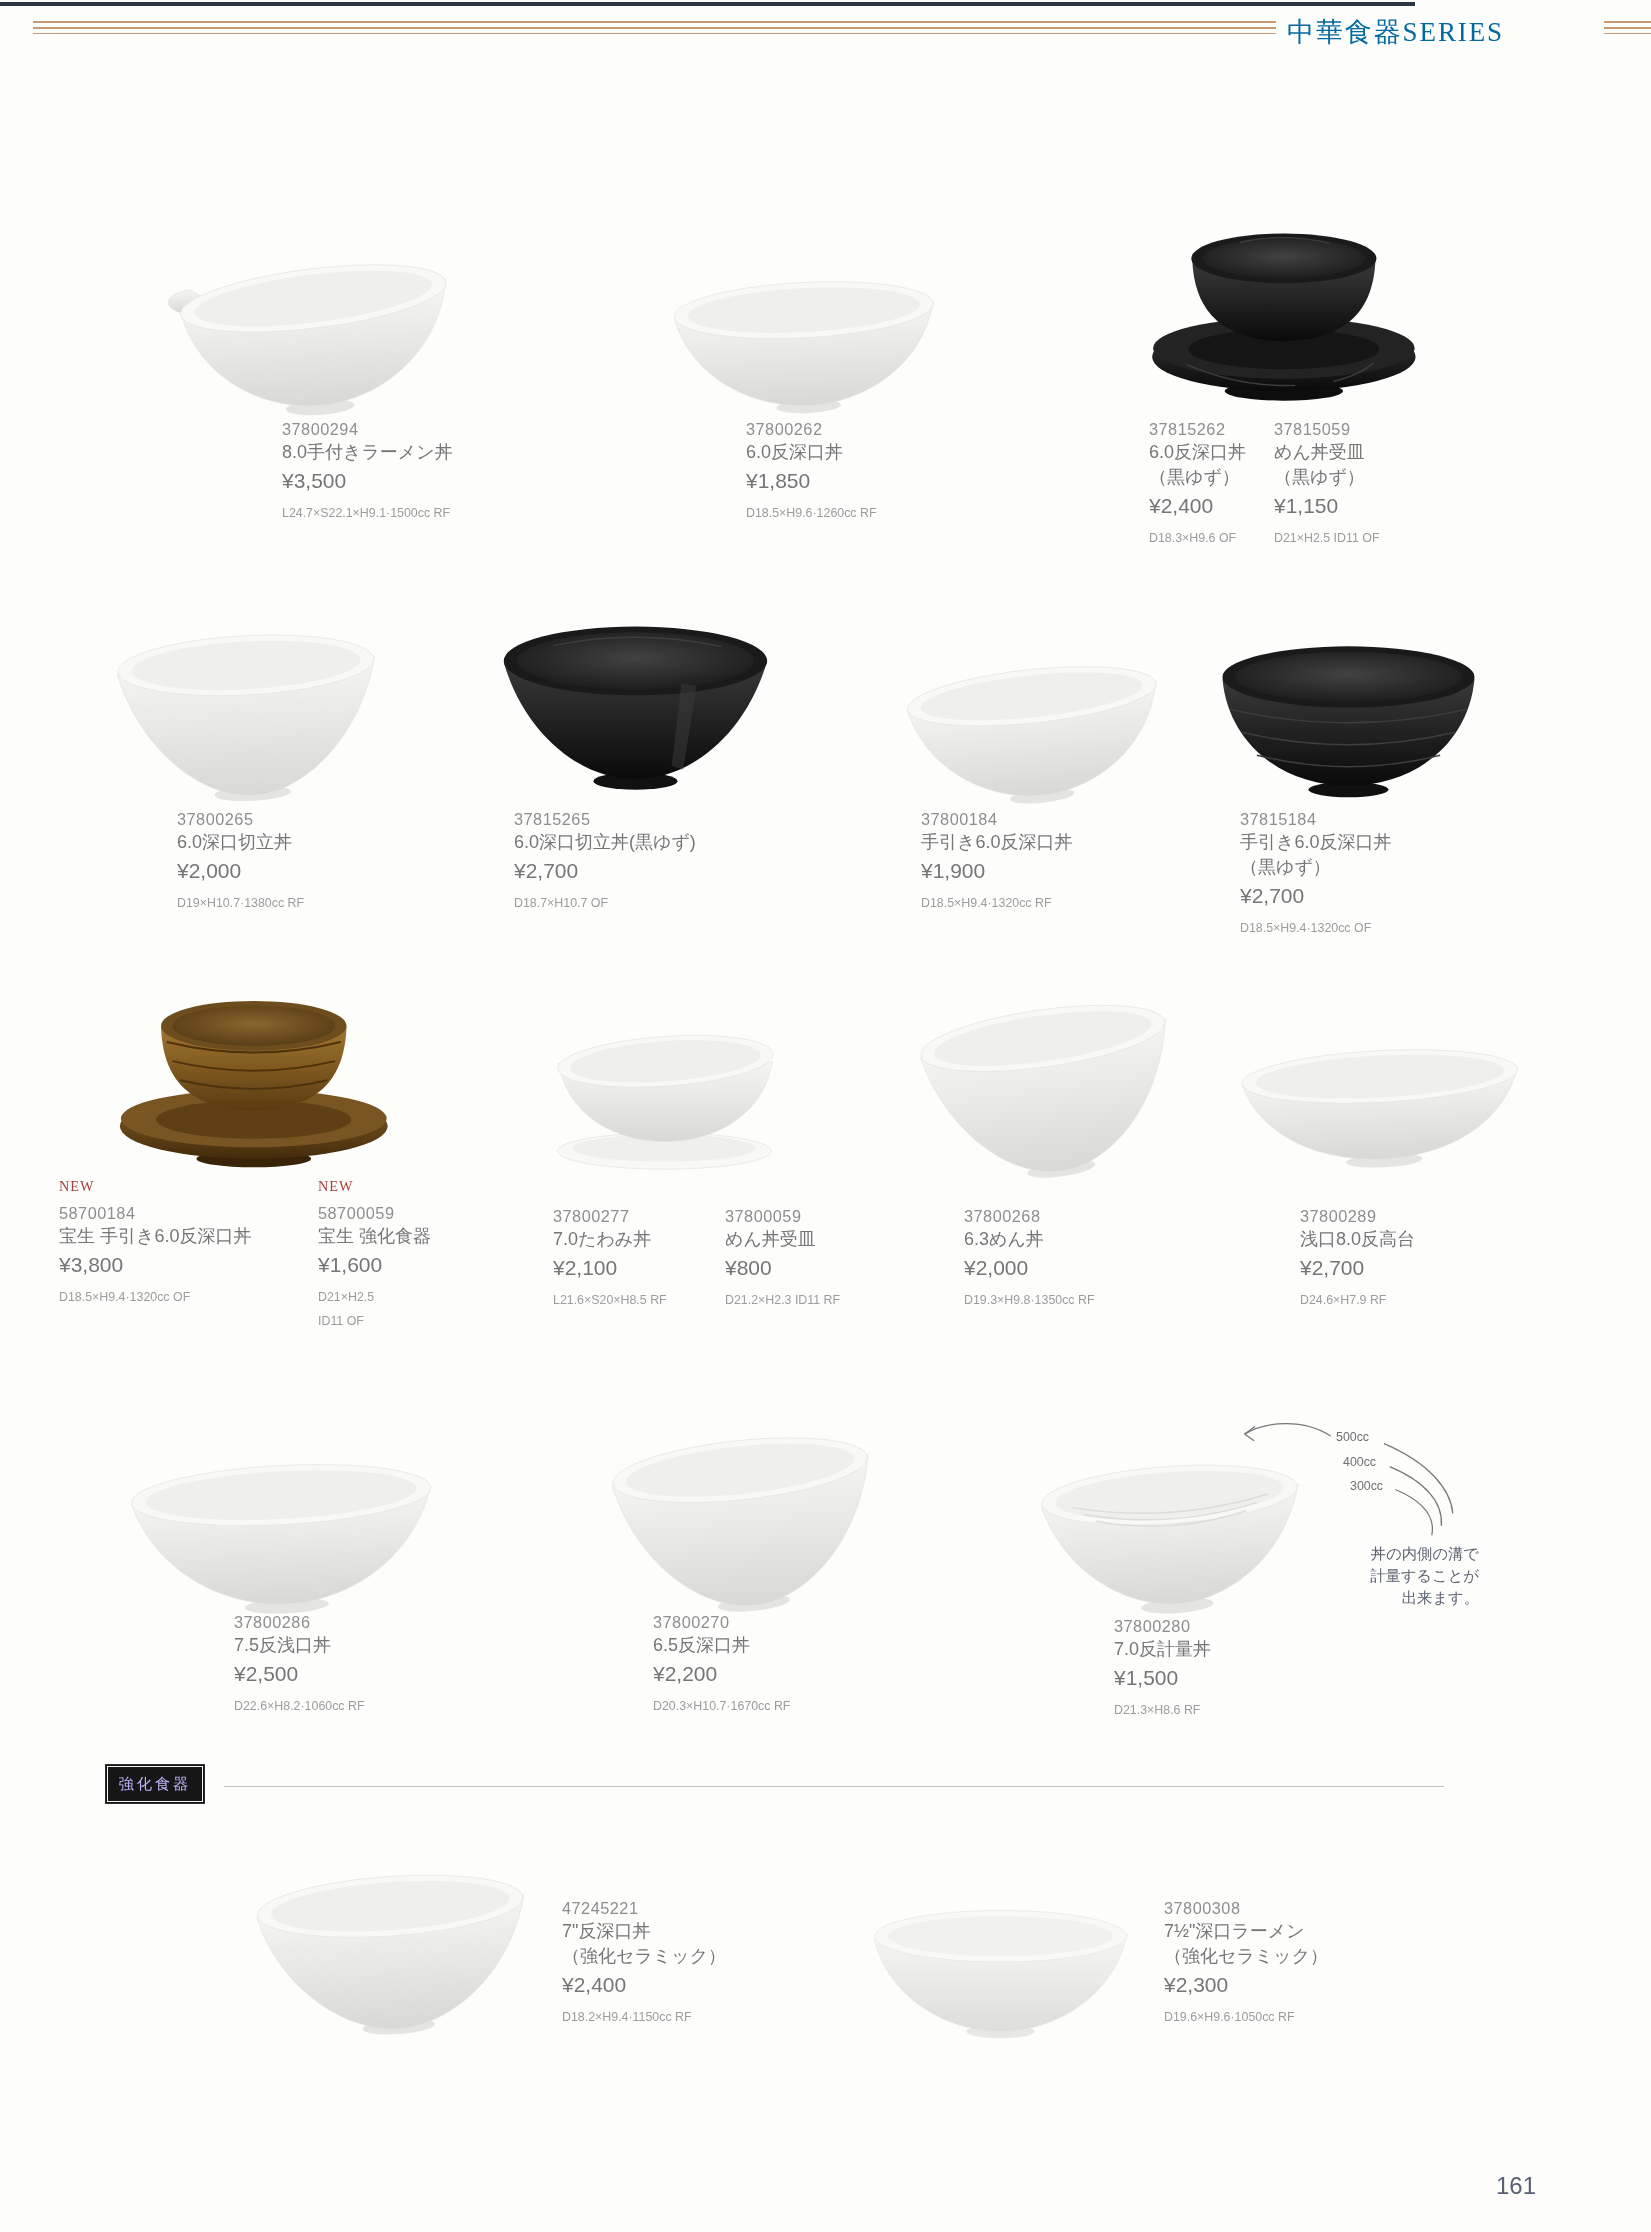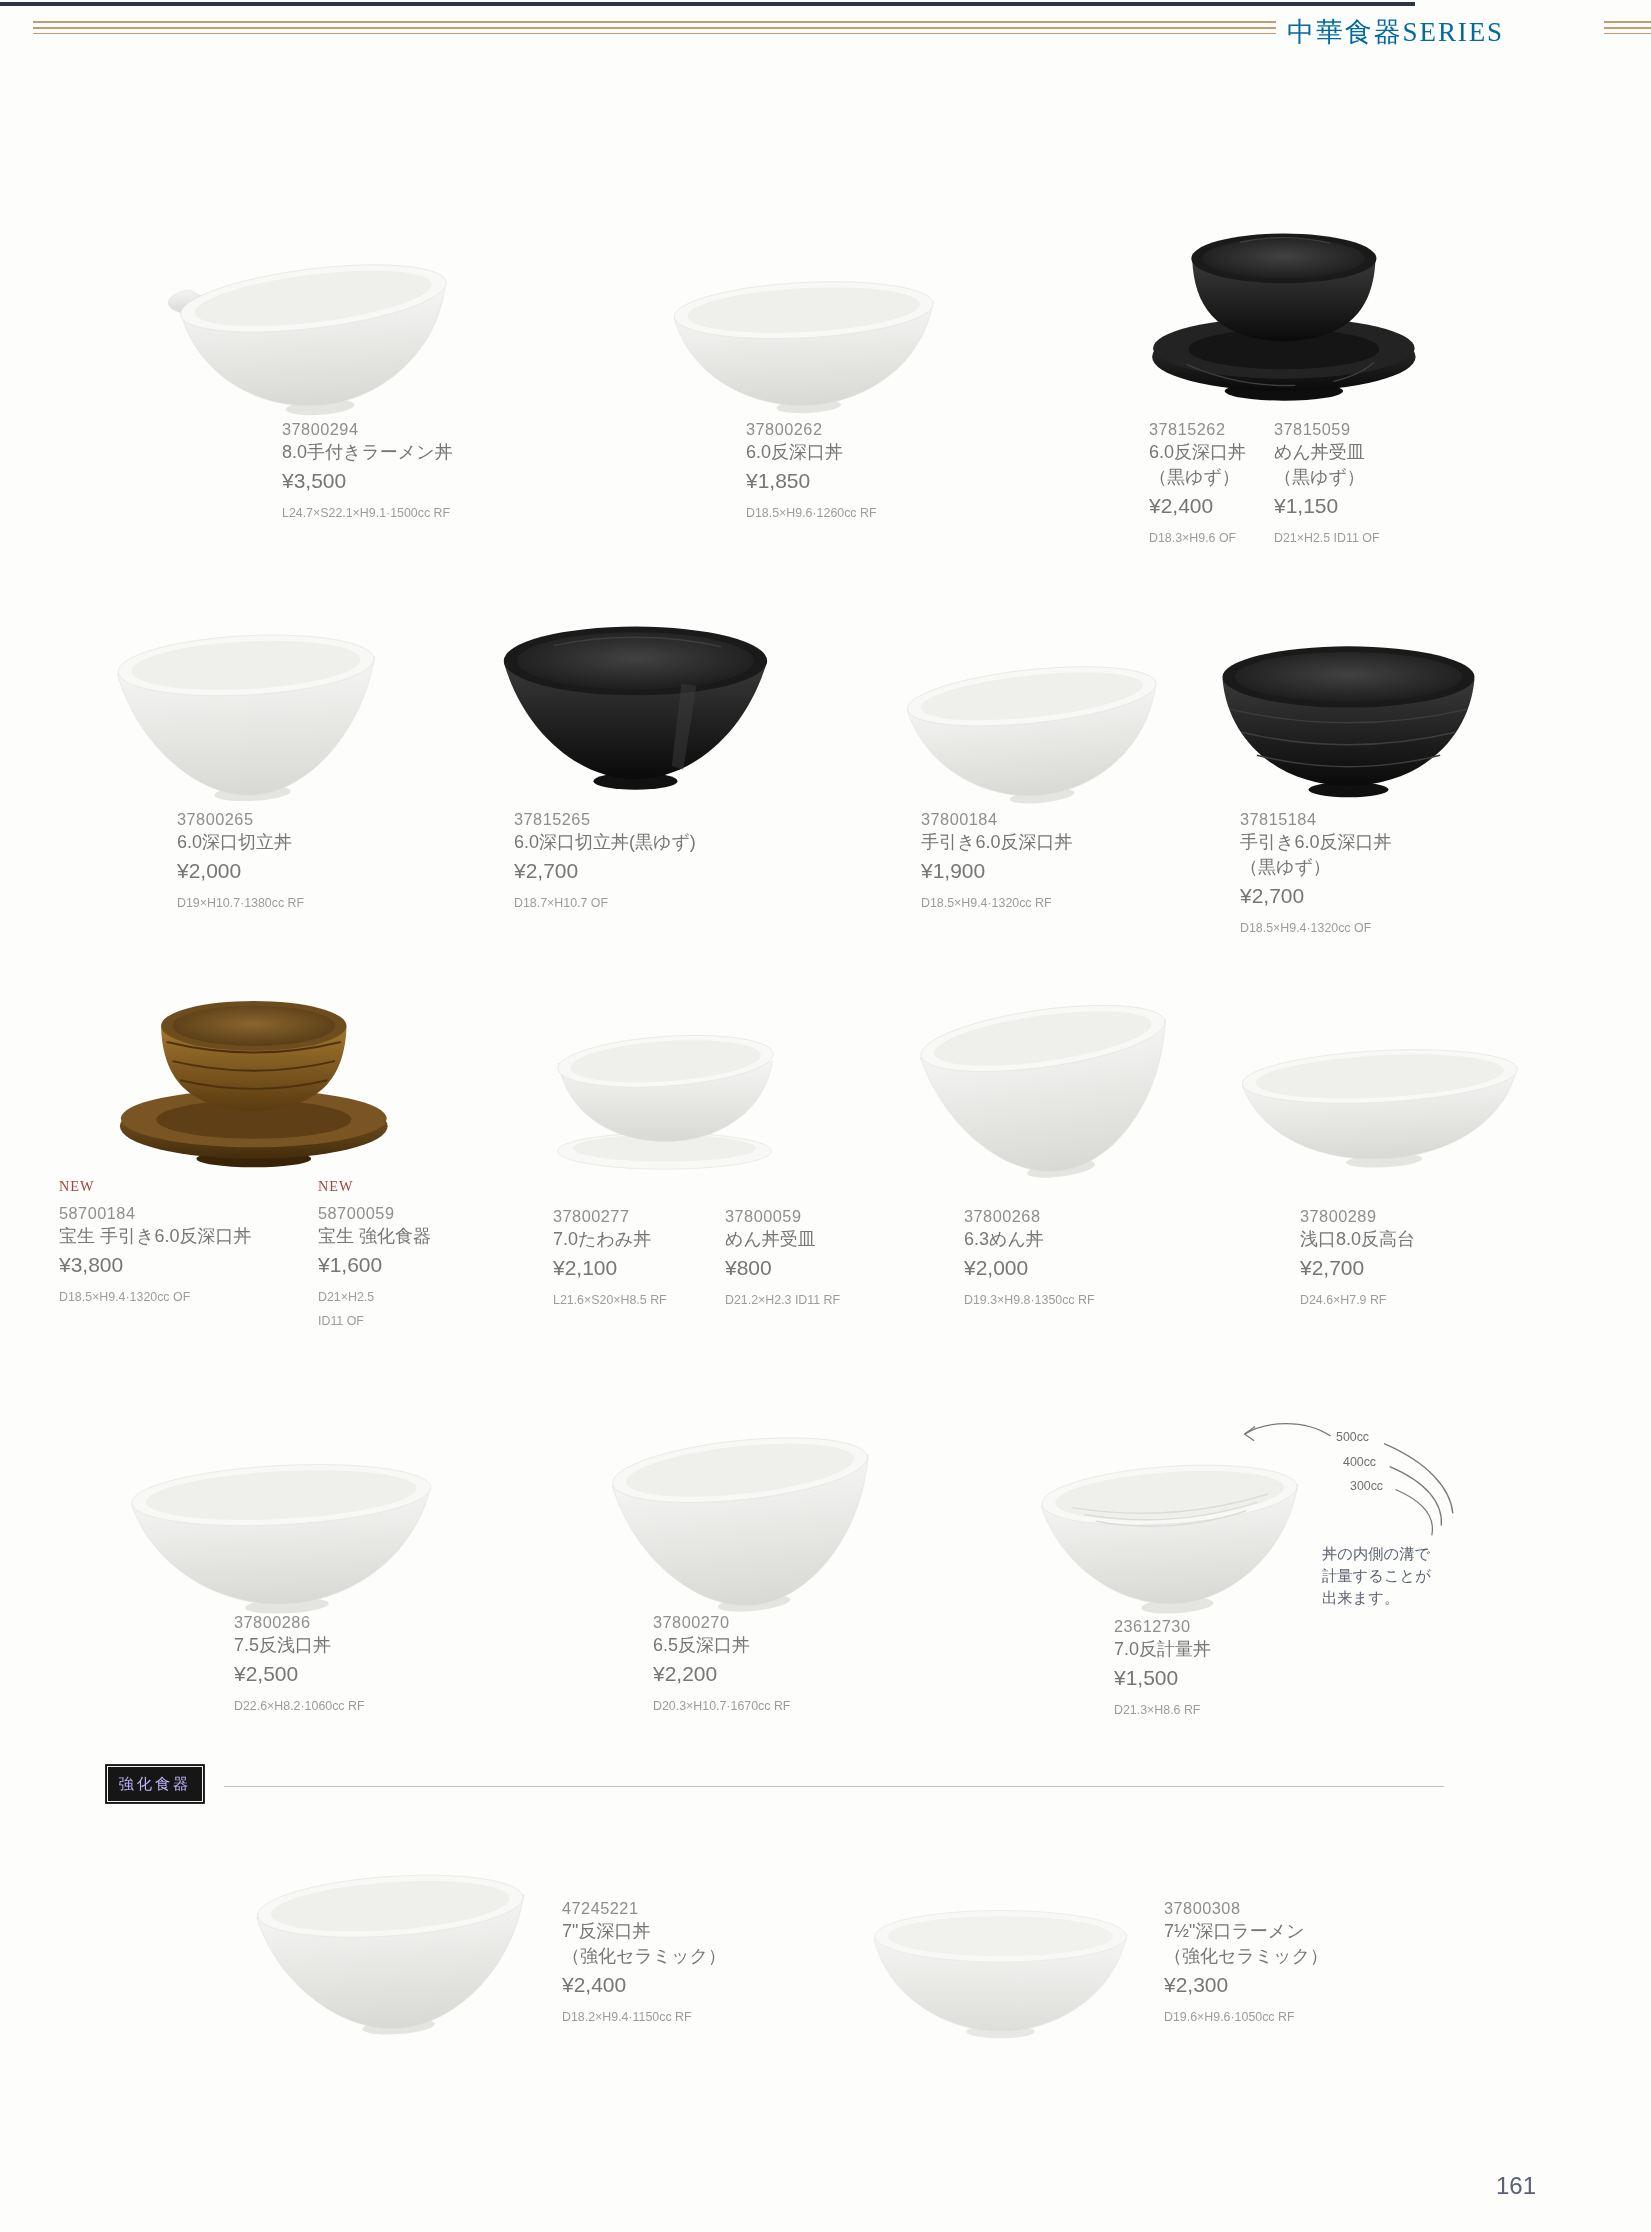--- a/index.html
+++ b/index.html
@@ -19,21 +19,21 @@
   .prod .new{font-family:"Liberation Serif",serif;font-size:14.3px;color:#a84040;letter-spacing:1px;margin-bottom:6.7px}
   .prod .code{font-size:16.3px;line-height:22px;color:#8e8e8e;letter-spacing:0.5px}
   .prod .name{font-size:18px;line-height:25px;color:#767676}
   .prod .price{font-size:21px;line-height:29px;color:#767676;margin-top:1px}
   .prod .dims{font-size:12.4px;line-height:16.3px;color:#9c9c9c;margin-top:10px}
 
   .badge{position:absolute;left:107px;top:1766px;background:#161616;color:#c4b5fd;font-size:15.3px;letter-spacing:2.9px;padding:6.7px 10.5px;border:1px solid #f5f5f5;box-shadow:0 0 0 1.9px #161616}
   .badge-line{position:absolute;left:224px;top:1786px;width:1220px;height:1px;background:#c2c2c2}
 
   .cc{position:absolute;font-size:12.4px;color:#6f6f6f}
-  .note{position:absolute;left:1322px;top:1543px;width:157px;text-align:left;font-size:15.3px;line-height:22px;color:#5d6470}
+  .note{position:absolute;left:1322px;top:1543px;width:157px;text-align:right;font-size:15.3px;line-height:22px;color:#5d6470}
   .pagenum{position:absolute;left:1496px;top:2172px;font-size:24px;color:#5a6073}
 
   .photo{position:absolute}
   .wbody{fill:url(#gw);stroke:#e1e1de;stroke-width:.6}
   .wrim{fill:#f8f8f6;stroke:#e5e5e2;stroke-width:.8}
   .winner{fill:#efefec}
   .wfoot{fill:#e4e4e1}
   .kbody{fill:url(#gk)}
   .krim{fill:#1a1a1a}
   .kinner{fill:url(#gki)}
@@ -329,21 +329,21 @@
   </div>
 
   <div class="prod" style="left:653px;top:1611px">
     <div class="code">37800270</div>
     <div class="name">6.5反深口丼</div>
     <div class="price">¥2,200</div>
     <div class="dims">D20.3×H10.7·1670cc RF</div>
   </div>
 
   <div class="prod" style="left:1114px;top:1615px">
-    <div class="code">23612730</div>
+    <div class="code">37800280</div>
     <div class="name">7.0反計量丼</div>
     <div class="price">¥1,500</div>
     <div class="dims">D21.3×H8.6 RF</div>
   </div>
 
   <div class="badge">強化食器</div>
   <div class="badge-line"></div>
 
   <svg class="photo" style="left:250px;top:1864px;transform:rotate(-4deg)" width="287" height="177" viewBox="0 0 300 185">
     <ellipse class="wfoot" cx="150" cy="170" rx="38" ry="8"></ellipse>

